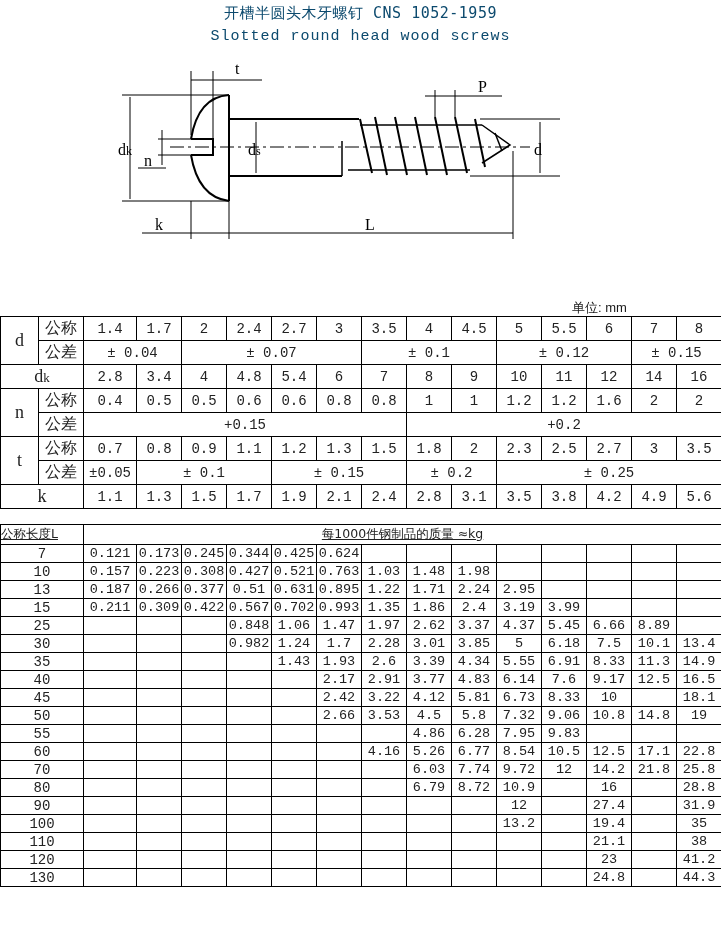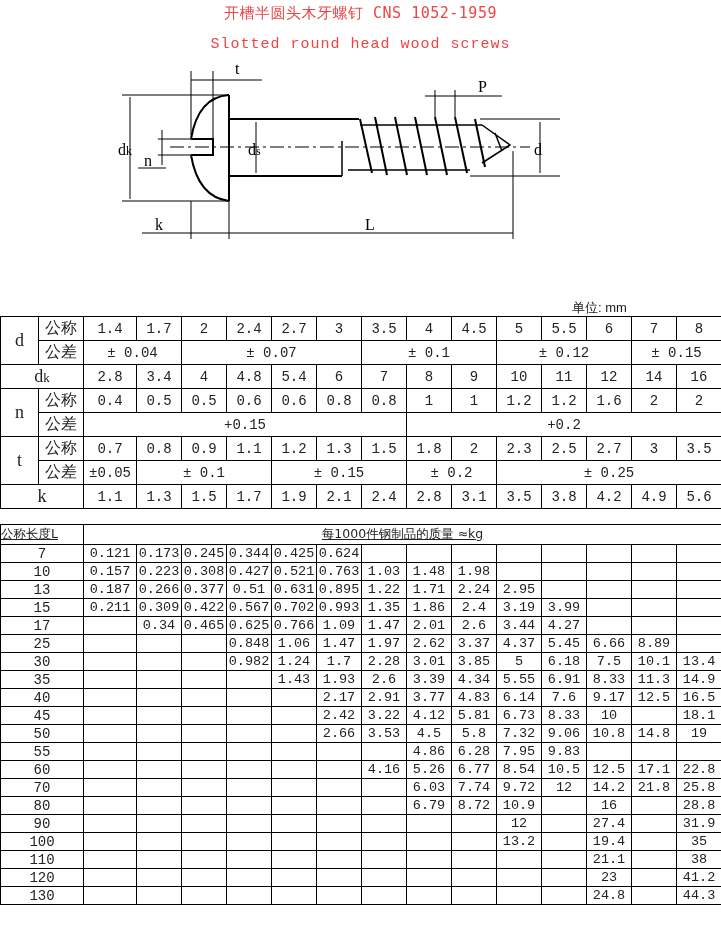--- a/index.html
+++ b/index.html
@@ -1,20 +1,20 @@
 <!DOCTYPE html>
 <html><head>
 <meta charset="utf-8">
 <style>
   html, body { margin:0; padding:0; background:#ffffff; }
   body { width:721px; height:944px; position:relative; overflow:hidden;
          font-family:"DejaVu Sans Mono", "Liberation Mono", monospace; color:#1a1a1a; }
-  .title { position:absolute; left:0; width:721px; text-align:center; color:#ef4444; }
+  .title { position:absolute; left:0; width:721px; text-align:center; color:#0c4a6e; }
   #t1 { top:4px; font-size:15px; letter-spacing:0.5px; }
-  #t2 { top:36px; font-size:15px; letter-spacing:1px; font-family:"Liberation Mono", monospace; }
+  #t2 { top:28px; font-size:15px; letter-spacing:1px; font-family:"Liberation Mono", monospace; }
   #drawing { position:absolute; left:110px; top:55px; width:450px; height:190px; }
   #unit { position:absolute; left:572px; top:299px; font-size:13px; font-family:"Liberation Sans", sans-serif; }
   table { border-collapse:collapse; position:absolute; left:0; table-layout:fixed; }
   td { border:1px solid #000; text-align:center; padding:0; white-space:nowrap; overflow:hidden;
        font-family:"Liberation Mono", "DejaVu Sans Mono", monospace; font-size:14px; color:#222; }
   #spec { top:316px; width:721px; }
   #spec td { height:23px; }
   #spec td.lbl { font-family:"Liberation Serif", serif; font-size:18px; }
   #spec td.sub { font-family:"DejaVu Sans", sans-serif; font-size:16px; }
   #mass { top:524px; width:721px; }
@@ -318,37 +318,20 @@
         <td>1.35</td>
         <td>1.86</td>
         <td>2.4</td>
         <td>3.19</td>
         <td>3.99</td>
         <td></td>
         <td></td>
         <td></td>
       </tr>
       <tr>
-        <td class="len">17</td>
-        <td></td>
-        <td>0.34</td>
-        <td>0.465</td>
-        <td>0.625</td>
-        <td>0.766</td>
-        <td>1.09</td>
-        <td>1.47</td>
-        <td>2.01</td>
-        <td>2.6</td>
-        <td>3.44</td>
-        <td>4.27</td>
-        <td></td>
-        <td></td>
-        <td></td>
-      </tr>
-      <tr>
         <td class="len">25</td>
         <td></td>
         <td></td>
         <td></td>
         <td>0.848</td>
         <td>1.06</td>
         <td>1.47</td>
         <td>1.97</td>
         <td>2.62</td>
         <td>3.37</td>

